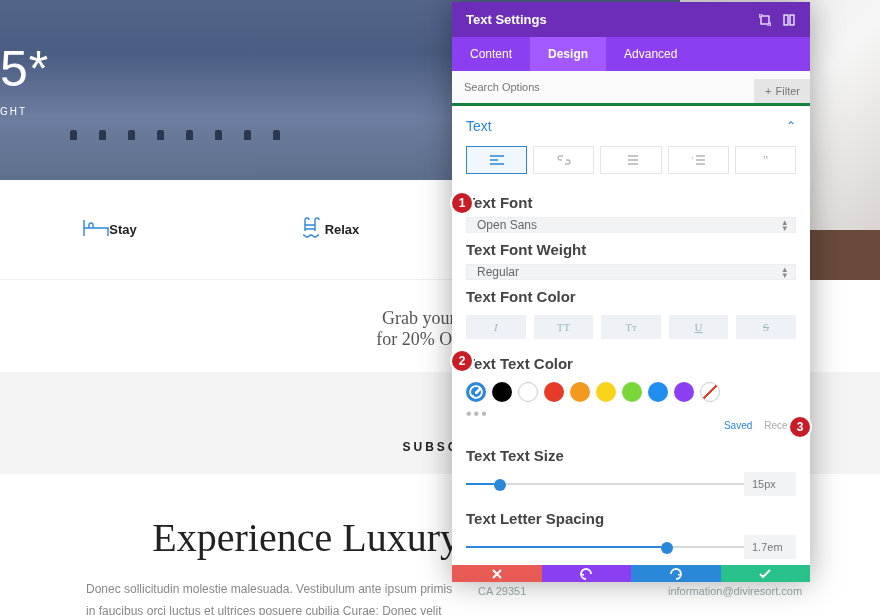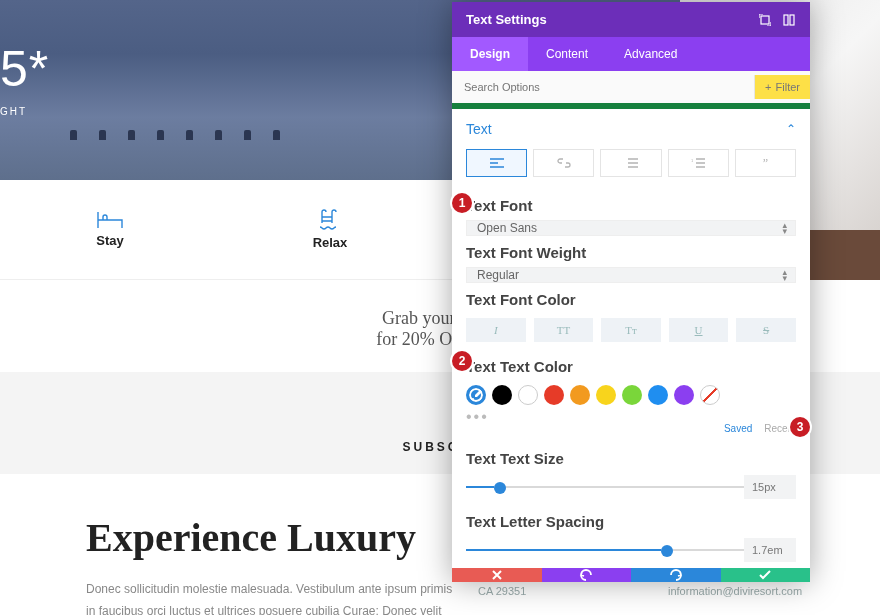--- a/index.html
+++ b/index.html
@@ -27,21 +27,20 @@
 .silhouettes span { width:7px; height:10px; background:#2b3651; display:block; border-radius:2px 2px 0 0; }
 .feature-row {
   display: flex;
   background: #fff;
   height: 100px;
   border-bottom: 1px solid #eee;
 }
 .feature {
   flex: 1;
   display: flex;
-  flex-direction: column;
   align-items: center;
   justify-content: center;
   color: #333;
 }
 .feature .ic { color: #2b87da; }
 .feature .lbl { font-size: 13px; font-weight:600; color:#222; }
 .promo {
   text-align: center;
   padding: 28px 0 22px;
   font-family: Georgia, 'Times New Roman', serif;
@@ -53,21 +52,21 @@
 .subscribe {
   background: #f4f4f4;
   text-align: center;
   padding: 20px 0;
   font-size: 12px;
   letter-spacing: 3px;
   color: #222;
   font-weight: 600;
 }
 .lux-block { padding: 40px 0 0 86px; max-width: 460px; }
-.lux-block h1 { font-family: Georgia, 'Times New Roman', serif; font-size: 40px; font-weight: 700; color: #222; margin-bottom: 18px; }
+.lux-block h1 { font-family: Georgia, 'Times New Roman', serif; font-size: 40px; font-weight: 400; color: #222; margin-bottom: 18px; text-align: right; }
 .lux-block p { font-size: 12px; color: #888; line-height: 1.8; }
 .footer-col { position:absolute; bottom:14px; font-size:11px; color:#9aa; line-height:1.7; }
 .footer-addr { left:478px; }
 .footer-contact { left:668px; }
 .bedroom {
   position:absolute; top:0; right:0; width:200px; height:280px;
   background: linear-gradient(135deg,#e8e8e8 0%, #f6f6f6 45%, #d2ccc8 100%);
 }
 .bedroom .floor { position:absolute; bottom:0; left:0; right:0; height:50px; background:#6a4a3a; }
 .bedroom .pillow { position:absolute; bottom:38px; left:0; width:130px; height:90px; background:#fafafa; border-radius:8px; box-shadow: inset -6px -6px 12px rgba(0,0,0,.08); }
@@ -100,39 +99,39 @@
 .tabs {
   background: #8b3ff0;
   display: flex;
   color: #fff;
   font-size: 12px;
 }
 .tab { padding: 10px 18px; cursor:pointer; }
 .tab.active { background:#a259ff; font-weight:600; }
 .search-row {
   display: flex;
-  align-items: center;
-  border-bottom: 6px solid #15803d;
+  align-items: flex-end;
+  border-bottom: 3px solid #15803d;
   background:#fafafa;
 }
 .search-row input {
   flex: 1;
   border: 0;
   padding: 10px 12px;
   font-size: 11px;
   color: #888;
   background:transparent;
   outline:none;
 }
 .filter-btn {
   font-size: 11px;
   color: #777;
   padding: 6px 10px;
   border-left:1px solid #e5e5e5;
-  background:#fde047;
+  background:#e5e5e5;
   cursor:pointer;
 }
 .section-head {
   display: flex;
   align-items: center;
   padding: 12px 14px 6px;
   color: #2b87da;
   font-size: 14px;
   font-weight:500;
   gap:19px;
@@ -282,22 +281,22 @@
     </span>
     <span class="title-ic">
       <svg width="12" height="12" viewBox="0 0 12 12" stroke="#fff" stroke-width="1.2" fill="none">
           <rect x="1" y="1" width="4" height="10"></rect>
           <rect x="7" y="1" width="4" height="10"></rect>
         </svg>
     </span>
   </div>
 
   <div class="tabs">
+    <div class="tab">Content</div>
     <div class="tab active">Design</div>
-    <div class="tab">Content</div>
     <div class="tab">Advanced</div>
   </div>
 
   <div class="search-row">
     <input placeholder="Search Options" style="">
     <div class="filter-btn">
       <span style="margin-right:4px">+</span><span>Filter</span>
     </div>
   </div>
 

